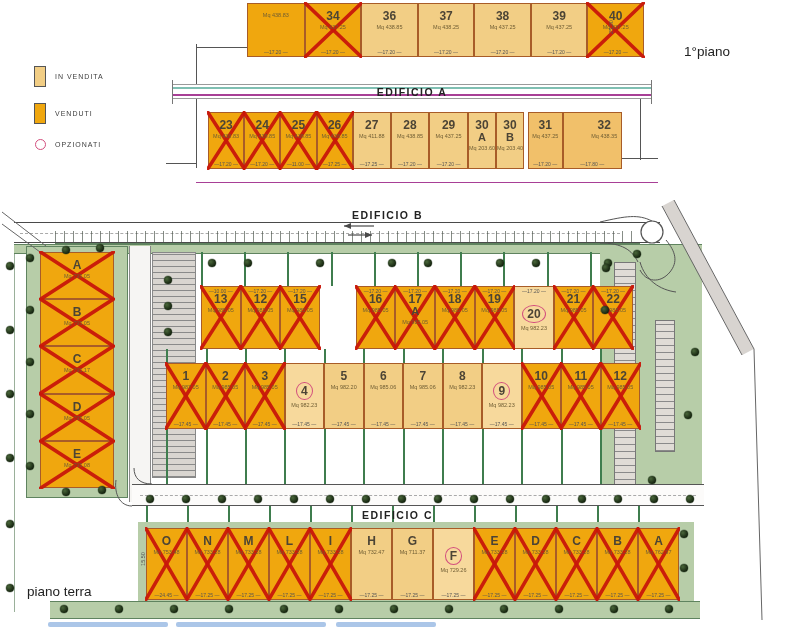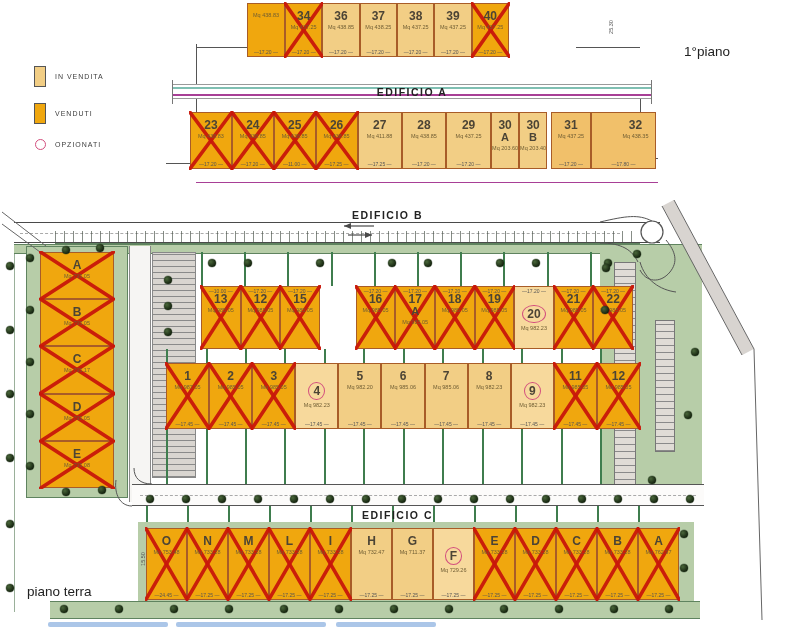--- a/index.html
+++ b/index.html
@@ -90,21 +90,21 @@
     </div>
   <div class="abs legend-label" style="left:55px;top:110px;">VENDUTI</div>
   <div class="abs" style="left:35px;top:139px;">
       <span class="opz-circle"></span>
     </div>
   <div class="abs legend-label" style="left:55px;top:141px;">OPZIONATI</div>
 
   <div class="abs floor-label" style="left:684px;top:44px;">1°piano</div>
   <div class="abs floor-label" style="left:27px;top:584px;">piano terra</div>
 
-  <div class="row" style="left:247px;top:3px;width:262px;height:54px;">
+  <div class="row" style="left:247px;top:3px;width:397px;height:54px;">
       <div class="unit venduto" style="flex-grow: 1.02;">
         <span class="num"></span>
         <span class="mq">Mq 438.83</span>
         <span class="dim bot">17.20</span>
       </div>
       <div class="unit venduto" style="flex-grow: 1;">
         <span class="num">34</span>
         <span class="mq">Mq 437.25</span>
         <span class="dim bot">17.20</span>
         <svg class="cross" viewBox="0 0 100 100" preserveAspectRatio="none">
@@ -142,21 +142,21 @@
         </svg>
       </div>
     </div>
 
   <div class="corridor" style="left:172px;top:84px;width:480px;height:15px;">
     <span class="building-label">EDIFICIO A</span>
   </div>
   <div class="endcap" style="left:172px;top:80px;height:24px;"></div>
   <div class="endcap" style="left:651px;top:80px;height:24px;"></div>
 
-  <div class="row" style="left:190px;top:112px;width:466px;height:57px;">
+  <div class="row" style="left:208px;top:112px;width:414px;height:57px;">
       <div class="unit venduto" style="flex-grow: 1;">
         <span class="num">23</span>
         <span class="mq">Mq 438.83</span>
         <span class="dim bot">17.20</span>
         <svg class="cross" viewBox="0 0 100 100" preserveAspectRatio="none">
           <line x1="1" y1="1" x2="99" y2="99"></line>
           <line x1="99" y1="1" x2="1" y2="99"></line>
         </svg>
       </div>
       <div class="unit venduto" style="flex-grow: 1;">
@@ -463,20 +463,29 @@
       </div>
       <div class="unit in_vendita" style="flex-grow: 1;">
         <span class="num">8</span>
         <span class="mq">Mq 982.23</span>
         <span class="dim bot">17.45</span>
       </div>
       <div class="unit opzionato" style="flex-grow: 1;">
         <span class="num ring">9</span>
         <span class="mq">Mq 982.23</span>
         <span class="dim bot">17.45</span>
+      </div>
+      <div class="unit venduto" style="flex-grow: 1;">
+        <span class="num">10</span>
+        <span class="mq">Mq 985.05</span>
+        <span class="dim bot">17.45</span>
+        <svg class="cross" viewBox="0 0 100 100" preserveAspectRatio="none">
+          <line x1="1" y1="1" x2="99" y2="99"></line>
+          <line x1="99" y1="1" x2="1" y2="99"></line>
+        </svg>
       </div>
       <div class="unit venduto" style="flex-grow: 1;">
         <span class="num">11</span>
         <span class="mq">Mq 985.05</span>
         <span class="dim bot">17.45</span>
         <svg class="cross" viewBox="0 0 100 100" preserveAspectRatio="none">
           <line x1="1" y1="1" x2="99" y2="99"></line>
           <line x1="99" y1="1" x2="1" y2="99"></line>
         </svg>
       </div>

